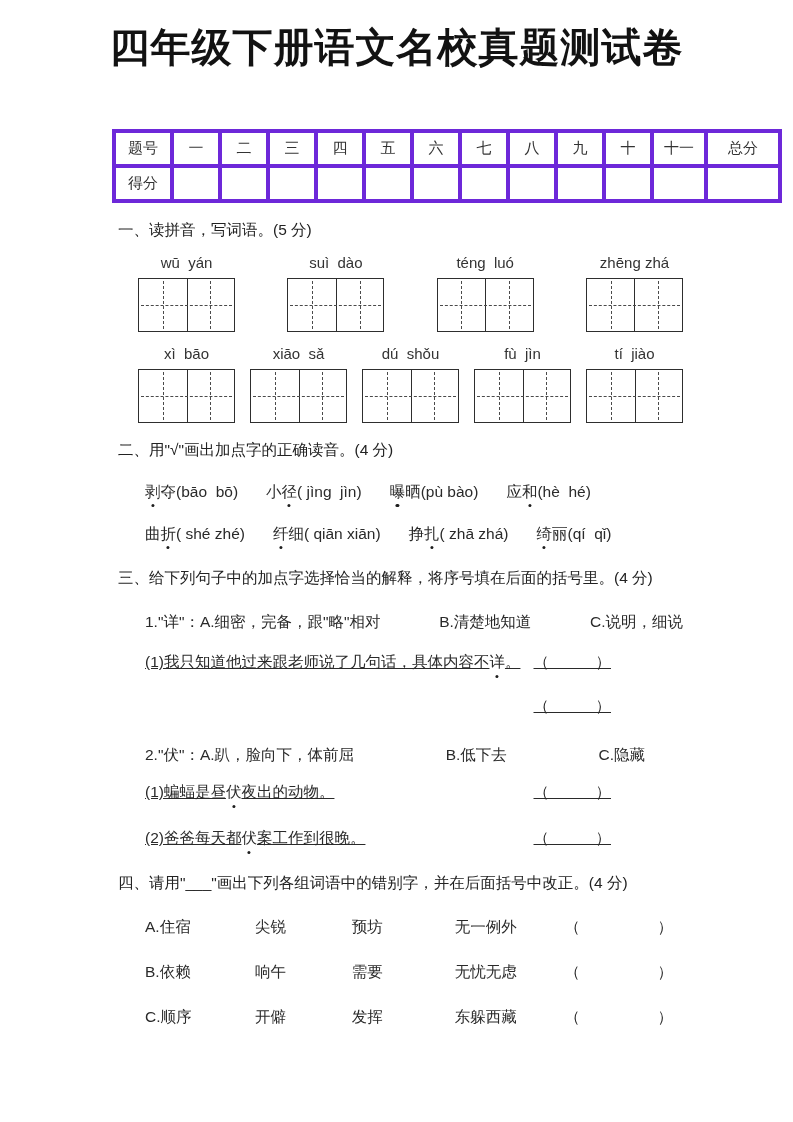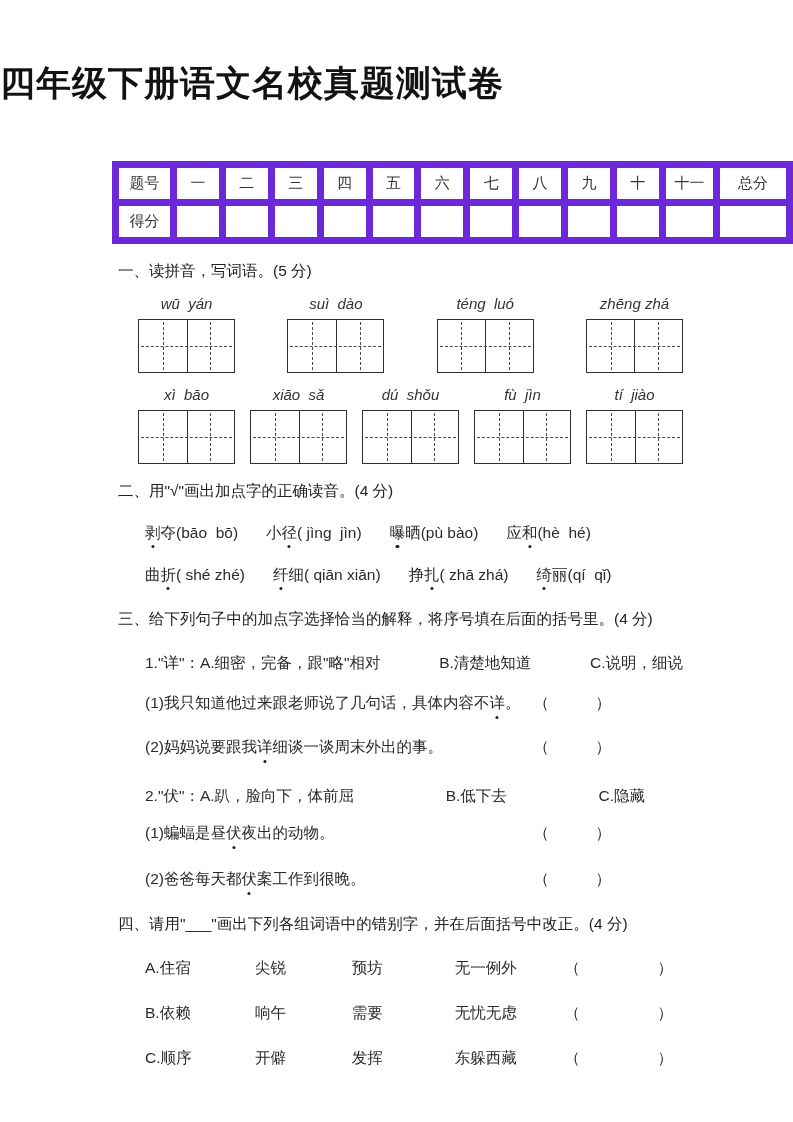--- a/index.html
+++ b/index.html
@@ -1,56 +1,56 @@
 <!DOCTYPE html>
 <html><head>
 <meta charset="utf-8">
 <style>
   html,body{margin:0;padding:0;background:#ffffff;}
   .page{
     position:relative;width:793px;height:1122px;background:#fff;
     font-family:"Liberation Sans", sans-serif;color:#2a2a2a;overflow:hidden;
   }
   .title{
-    padding-top:59px;font-size:35px;font-weight:bold;color:#121212;
+    padding-top:20px;text-align:center;font-size:40px;font-weight:bold;color:#121212;
     letter-spacing:1px;line-height:1.35;
   }
   table.score{
     border-collapse:collapse;margin:55px 0 0 112px;border:2px solid #3c3c3c;
     font-size:15px;color:#333;
   }
   table.score td{
-    border:7px solid #6d28d9;height:31px;text-align:center;vertical-align:middle;padding:0 2px;
+    border:4px solid #6d28d9;height:31px;text-align:center;vertical-align:middle;padding:0 2px;
   }
   td.c0{width:50px;} td.cn{width:40px;} td.c11{width:46px;} td.ct{width:66px;}
   .content{margin-left:118px;width:565px;font-size:15.5px;}
   .heading{margin-top:16px;line-height:22px;color:#222;}
   .indent{margin-left:27px;}
   
-  .grid-row{display:flex;justify-content:space-between;width:545px;margin-left:20px;margin-top:13px;font-style:italic;}
+  .grid-row{display:flex;justify-content:space-between;width:545px;margin-left:20px;margin-top:13px;}
   .grid-group{display:flex;flex-direction:column;align-items:center;width:97px;}
   .py{white-space:pre;font-size:15px;color:#333;margin-bottom:6px;line-height:18px;}
   .tzg{position:relative;width:97px;height:54px;border:1.6px solid #2e2e2e;box-sizing:border-box;background:#fff;}
   .tzg .sv{position:absolute;top:0;bottom:0;left:50%;width:0;border-left:1.4px solid #2e2e2e;}
   .tzg .dh{position:absolute;left:2px;right:2px;top:50%;height:0;border-top:1px dashed #4a4a4a;}
   .tzg .dv{position:absolute;top:2px;bottom:2px;width:0;border-left:1px dashed #4a4a4a;}
   .tzg .dv.q1{left:25%;} .tzg .dv.q3{left:75%;}
   
   .witems{display:flex;margin-top:20px;line-height:22px;white-space:pre;}
   .witems .witem{margin-right:28px;}
   .read{white-space:pre;}
   .du{position:relative;display:inline-block;}
   .du::after{
     content:"";position:absolute;left:50%;bottom:-4px;transform:translateX(-50%);
     width:3.2px;height:3.2px;background:#1e1e1e;border-radius:50%;
   }
   
   .opts{display:flex;justify-content:space-between;margin-top:22px;line-height:22px;}
   .opts.short{padding-right:38px;}
-  .sent{display:flex;margin-top:17px;line-height:24px;}
+  .sent{display:flex;margin-top:17px;line-height:24px;text-decoration:underline;}
   .sent .bracket{margin-left:auto;margin-right:72px;white-space:pre;}
   
   .typo-row{display:flex;margin-top:21px;line-height:24px;}
   .typo-row .w0{width:110px;} .typo-row .w1{width:97px;} .typo-row .w2{width:103px;} .typo-row .w3{width:110px;}
   .typo-row .bracket{margin-left:auto;margin-right:10px;white-space:pre;}
 </style>
 </head>
 <body>
 
 <div class="page">
@@ -203,21 +203,20 @@
     <div class="opts indent">
       <span>1."详"：A.细密，完备，跟"略"相对</span>
       <span>B.清楚地知道</span>
       <span>C.说明，细说</span>
     </div>
     <div class="sent indent">
       <span><span>(1)我只知道他过来跟老师说了几句话，具体内容不</span><span class="du">详</span><span>。</span></span>
       <span class="bracket">（　　　）</span>
     </div>
     <div class="sent indent" style="margin-top:20px;">
-      <span><span>(2)妈妈说要跟我</span><span class="du">详</span><span>细谈一谈周末外出的事。</span></span>
       <span class="bracket">（　　　）</span>
     </div>
 
     <div class="opts short indent" style="margin-top:26px;">
       <span>2."伏"：A.趴，脸向下，体前屈</span>
       <span>B.低下去</span>
       <span>C.隐藏</span>
     </div>
     <div class="sent indent" style="margin-top:14px;">
       <span><span>(1)蝙蝠是昼</span><span class="du">伏</span><span>夜出的动物。</span></span>

